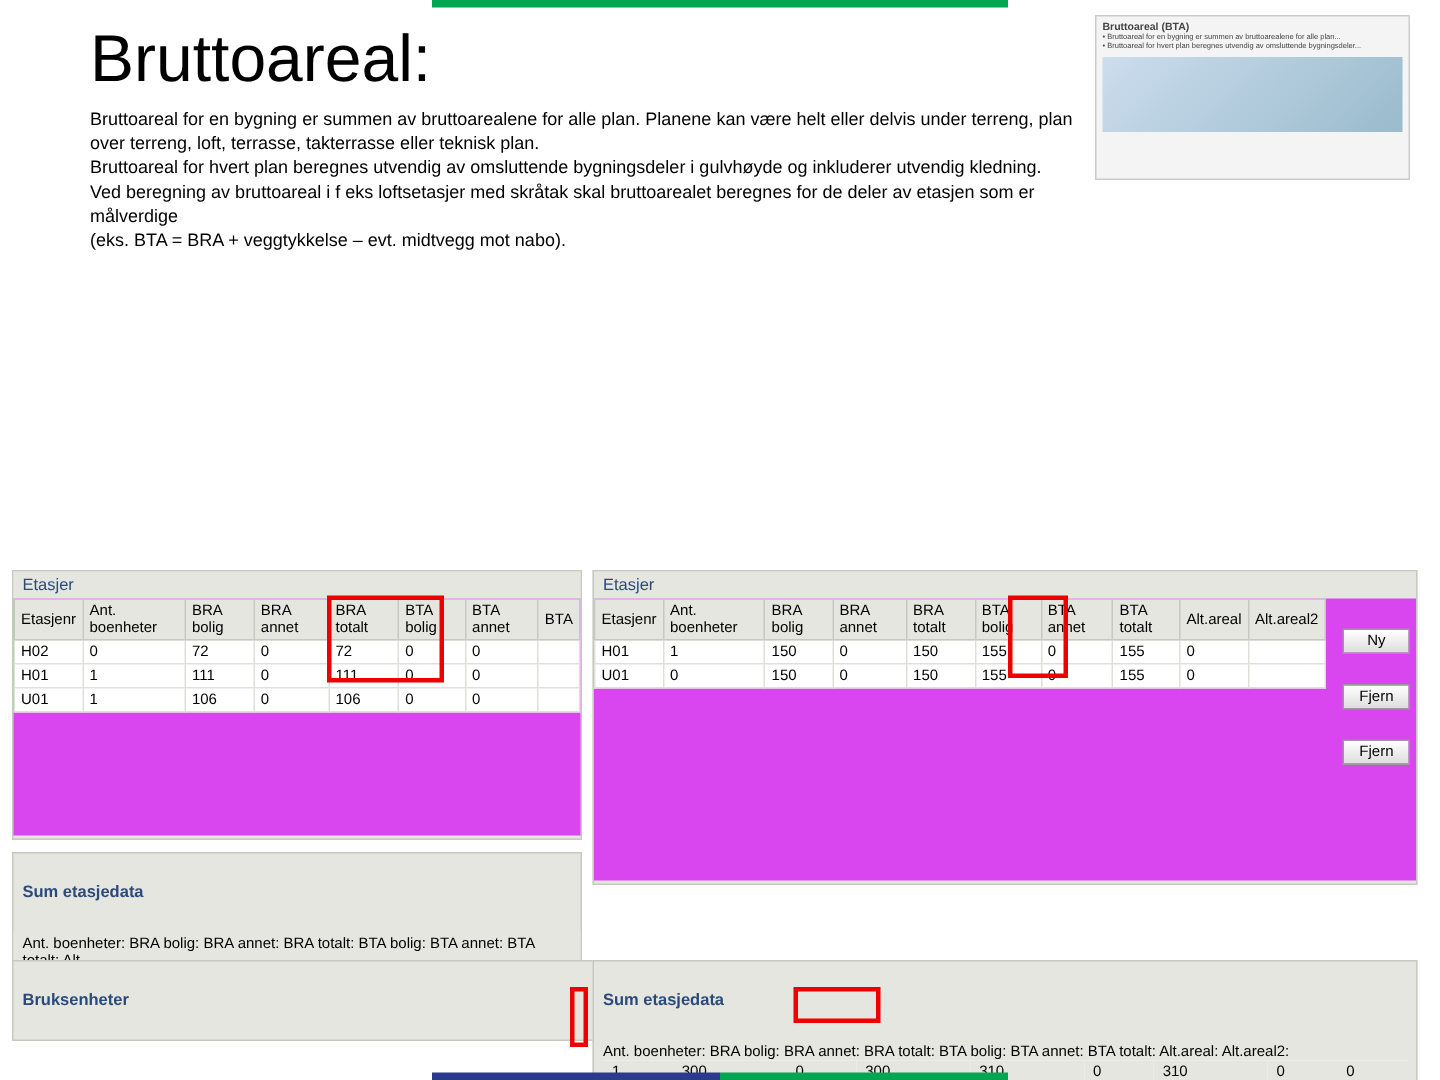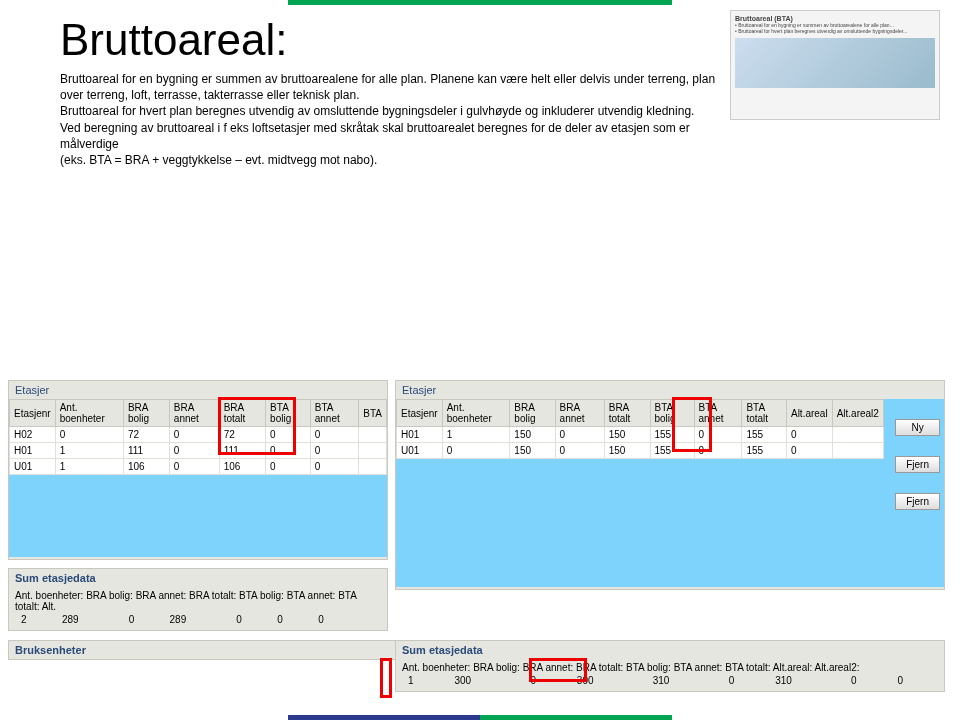--- a/index.html
+++ b/index.html
@@ -29,36 +29,36 @@
   }
   .panel-left { left: 8px; top: 380px; width: 380px; height: 180px; }
   .panel-right { left: 395px; top: 380px; width: 550px; height: 210px; }
   .panel-title {
     background: #e6e6e0; color: #2a4a7a; font-weight: normal;
     padding: 3px 6px; font-size: 11px;
   }
   table { border-collapse: collapse; width: 100%; font-size: 10px; background: #fff; }
   th { background: #e6e6e0; font-weight: normal; padding: 2px 4px; text-align: left; border: 1px solid #c8c8c0; font-size:10px;}
   td { padding: 2px 4px; border: 1px solid #e0e0d8; }
-  .tbl-wrap { background:#7dd3fc; height: calc(100% - 20px); overflow:hidden;}
+  .tbl-wrap { background:#d946ef; height: calc(100% - 20px); overflow:hidden;}
   .btns { position:absolute; right:4px; top:20px; display:flex; flex-direction:column; gap:20px;}
   .btn { background: linear-gradient(#fff,#ddd); border:1px solid #999; font-size:10px; padding:2px 10px; }
   .sum-left {
     position:absolute; left:8px; top:568px; width:380px;
     background:#e6e6e0; border:1px solid #c8c8c0; font-size:10px;
   }
   .sum-right {
     position:absolute; left:395px; top:640px; width:550px;
     background:#e6e6e0; border:1px solid #c8c8c0; font-size:10px;
   }
   .sum-left-2 {
     position:absolute; left:8px; top:640px; width:410px;
     background:#e6e6e0; border:1px solid #c8c8c0; font-size:10px;
   }
-  .sum-title { color:#2a4a7a; font-weight:bold; padding:3px 6px; font-size:11px;}
+  .sum-title { color:#2a4a7a; font-weight:bold; padding:20px 6px; font-size:11px;}
   .sum-body { padding: 3px 6px; background:#e6e6e0;}
   .sum-body td, .sum-body th { border:none; padding:2px 6px; background:#e6e6e0; font-size:10px;}
   .redbox { position:absolute; border:3px solid #e00; }
   .rb1 { left: 218px; top: 397px; width: 78px; height: 58px; }
   .rb2 { left: 672px; top: 397px; width: 40px; height: 55px; }
   .rb3 { left: 529px; top: 658px; width: 58px; height: 24px; }
   .rb4 { left: 380px; top: 658px; width: 12px; height: 40px; }
   .bottomline {
     position:absolute; bottom:0; left:30%; width:40%; height:5px;
     background: linear-gradient(to right, #2b3a8f 0 50%, #00a651 50% 100%);

